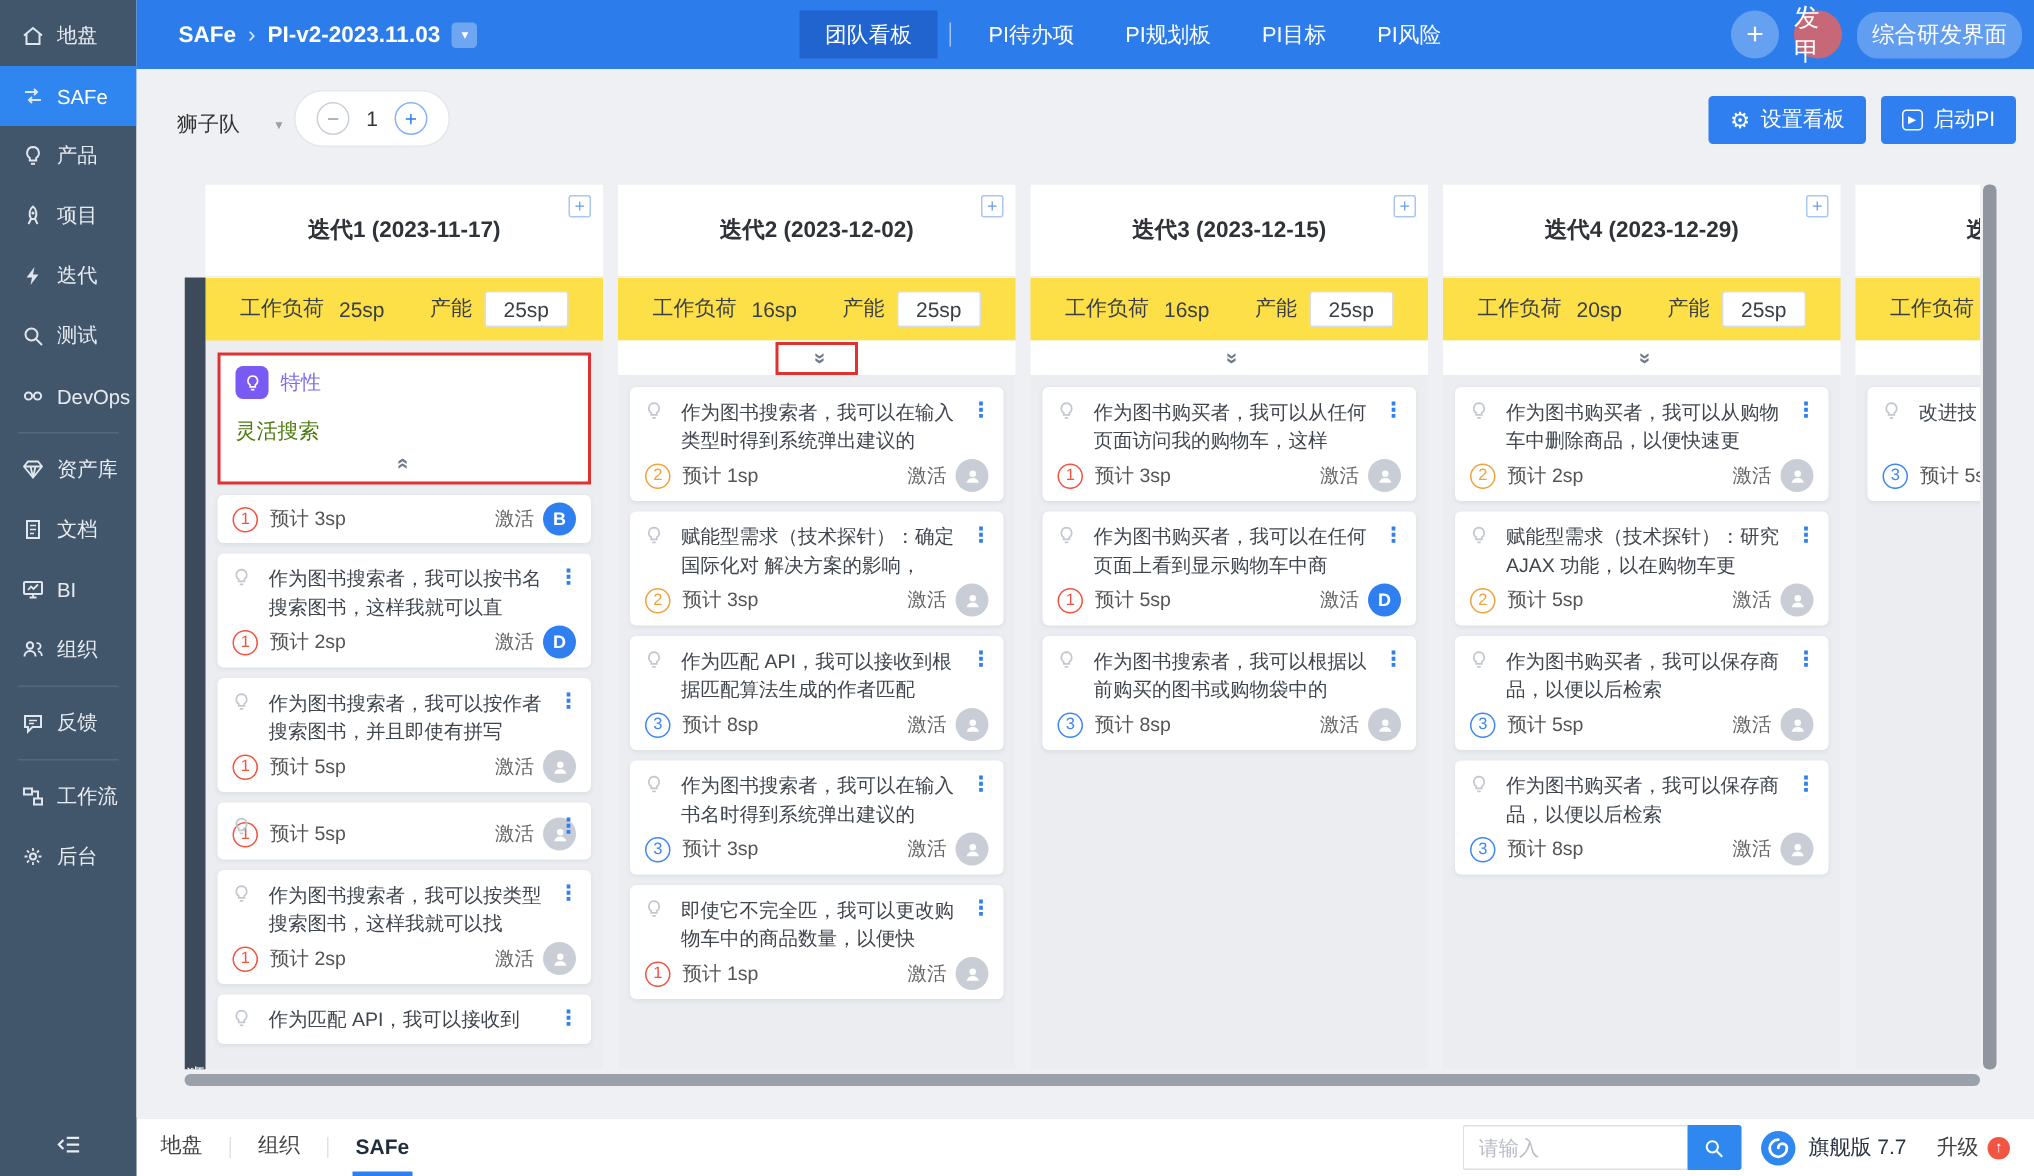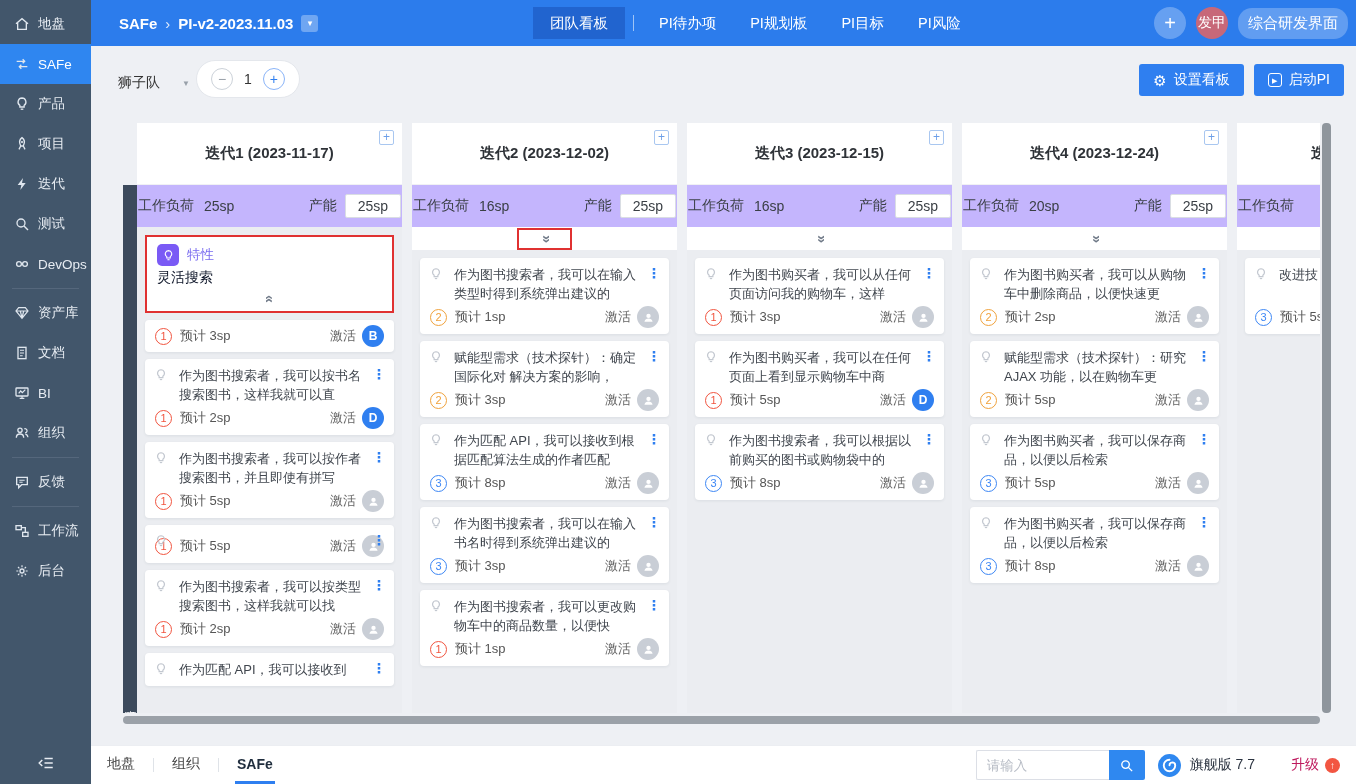--- a/index.html
+++ b/index.html
@@ -33,21 +33,21 @@
   .topbar{grid-area:head;background:var(--header-blue);position:relative;display:flex;align-items:center;color:#fff;}
   .breadcrumb{position:absolute;left:28px;display:flex;align-items:center;gap:8px;font-size:15px;font-weight:bold;}
   .bc-sep{font-weight:normal;opacity:.85;}
   .bc-caret{width:17px;height:17px;border-radius:3px;background:rgba(255,255,255,.32);display:flex;align-items:center;justify-content:center;font-size:9px;cursor:pointer;}
   .htabs{position:absolute;left:442px;top:0;height:46px;display:flex;align-items:center;}
   .htab{padding:0 17px;height:32px;display:flex;align-items:center;font-size:14.5px;color:#fff;cursor:pointer;white-space:nowrap;}
   .htab.active{background:#2164cf;}
   .tab-sep{width:1px;height:16px;background:rgba(255,255,255,.55);margin:0 8px;}
   .top-right{position:absolute;right:8px;top:0;height:46px;display:flex;align-items:center;gap:10px;}
   .plus-btn{width:32px;height:32px;border-radius:50%;background:rgba(255,255,255,.28);display:flex;align-items:center;justify-content:center;font-size:20px;font-weight:300;cursor:pointer;}
-  .user-avatar{width:32px;height:32px;border-radius:50%;background:#c76879;display:flex;align-items:center;justify-content:center;font-size:14px;cursor:pointer;text-align:right;}
+  .user-avatar{width:32px;height:32px;border-radius:50%;background:#c76879;display:flex;align-items:center;justify-content:center;font-size:17px;cursor:pointer;}
   .workspace-btn{border:none;background:rgba(255,255,255,.25);color:#fff;font-size:15px;padding:6px 10px;border-radius:14px;cursor:pointer;font-family:inherit;}
   
   .content{grid-area:main;position:relative;background:var(--page-bg);overflow:hidden;}
   .toolbar{position:absolute;top:0;left:0;right:0;height:77px;}
   .team-select{position:absolute;left:27px;top:28px;display:flex;align-items:center;gap:22px;font-size:14px;color:#333;cursor:pointer;}
   .caret{font-size:8px;color:#98a0a9;}
   .stepper{position:absolute;left:105px;top:14px;width:104px;height:38px;background:#fff;border:1px solid #e4e7ec;border-radius:19px;display:flex;align-items:center;justify-content:center;gap:11px;}
   .step{width:22px;height:22px;border-radius:50%;display:flex;align-items:center;justify-content:center;font-size:14px;cursor:pointer;line-height:1;}
   .step.minus{border:1px solid #ccd2d9;color:#98a0a9;}
   .step.plus{border:1px solid #8ab4f8;color:var(--accent);}
@@ -60,38 +60,38 @@
   .board{position:absolute;left:32px;top:77px;width:1197px;height:590px;overflow:hidden;}
   .lane-strip{position:absolute;left:0;top:62px;width:14px;height:528px;background:var(--lane-dark);z-index:3;display:flex;align-items:flex-end;justify-content:center;padding-bottom:8px;}
   .lane-text{writing-mode:vertical-rl;color:#fff;font-size:12px;letter-spacing:2px;}
   .cols{display:flex;gap:10px;padding-left:14px;height:590px;}
   .col{flex:none;width:265px;background:var(--col-bg);display:flex;flex-direction:column;height:590px;}
   .col-head{background:#fff;height:62px;position:relative;display:flex;align-items:center;justify-content:center;border-bottom:1px solid #f0f1f4;}
   .col-title{font-size:15px;font-weight:bold;color:#2f3338;}
   .col.partial .col-head{justify-content:flex-start;}
   .col.partial .col-title{padding-left:74px;}
   .col-add{position:absolute;top:7px;right:8px;width:15px;height:15px;border:1px solid #a9c7f0;border-radius:2px;color:#6d9fe8;font-size:12px;line-height:13px;text-align:center;cursor:pointer;}
-  .col-stats{background:#c4b5fd;height:42px;display:flex;align-items:center;padding:0 1px;font-size:14px;color:#3a3f45;}
+  .col-stats{background:#fde047;height:42px;display:flex;align-items:center;padding:0 23px;font-size:14px;color:#3a3f45;}
   .st-val{margin-left:10px;}
   .st-label.cap{margin-left:auto;}
   .st-box{margin-left:8px;border:1px solid #d9dde3;border-radius:2px;padding:3px 12px;min-width:56px;text-align:center;background:#fff;font-size:14px;}
   .col-chev{background:#fff;height:23px;display:flex;align-items:center;justify-content:center;}
   .chev{display:inline-block;font-size:14px;font-weight:bold;color:#707a88;line-height:1;}
   .chev.up{transform:rotate(90deg);}
   .chev.down{transform:rotate(-90deg);}
   .chev-wrap{display:inline-flex;align-items:center;justify-content:center;}
   .chev-wrap.redbox{border:2px solid var(--red);padding:0 22px;height:22px;}
   .col-cards{flex:1;padding:8px;display:flex;flex-direction:column;gap:7px;overflow:hidden;}
   
   .feature-panel{border:2px solid var(--red);background:#fff;padding:7px 10px 0;position:relative;z-index:2;cursor:pointer;}
   .feat-row{display:flex;align-items:center;gap:8px;}
   .feat-icon{width:22px;height:22px;border-radius:5px;background:var(--purple);display:flex;align-items:center;justify-content:center;flex:none;}
   .feat-icon svg{width:13px;height:13px;color:#fff;}
   .feat-tag{color:#7a6cf0;font-size:13.5px;}
-  .feat-name{font-size:14px;color:#0f172a;margin:3px 0 2px;}
+  .feat-name{font-size:14px;color:#4d7c0f;margin:13px 0 2px;}
   .feat-chev{text-align:center;height:22px;padding-top:2px;}
   
   .card{position:relative;background:#fff;border-radius:4px;padding:7px 10px;box-shadow:0 1px 3px rgba(31,45,61,.08);flex:none;cursor:pointer;}
   .bulb{position:absolute;left:9px;top:9px;width:14px;height:14px;color:#c3c8d0;}
   .bulb svg{width:14px;height:14px;}
   .card-text{margin:0 15px 0 24px;font-size:13px;color:#40464e;line-height:19px;height:38px;overflow:hidden;}
   .menu{position:absolute;right:8px;top:7px;color:var(--accent);font-size:14px;font-weight:bold;cursor:pointer;}
   .card-foot{display:flex;align-items:center;gap:8px;margin-top:4px;height:20px;}
   .card.covered{padding:6px 10px;}
   .card.covered .card-foot{margin-top:0;}
@@ -111,28 +111,28 @@
   .hscroll{position:absolute;left:32px;top:670px;width:1197px;height:8px;background:#9ba1a8;border-radius:4px;cursor:pointer;}
   .vscroll{position:absolute;left:1231px;top:77px;width:9px;height:590px;background:#8f969d;border-radius:4px;cursor:pointer;}
   
   .footer{grid-area:foot;background:#fff;border-top:1px solid #eceef2;display:flex;align-items:center;padding:0 16px 0 14px;}
   .ftabs{display:flex;align-items:center;height:100%;}
   .ftab{height:100%;display:flex;align-items:center;font-size:14px;color:#444;cursor:pointer;border-bottom:3px solid transparent;padding:0 2px;}
   .ftab.active{font-weight:bold;color:#1f2d3d;border-bottom-color:var(--accent);}
   .ftab-sep{width:1px;height:14px;background:#dfe3e8;margin:0 16px;}
   .f-right{margin-left:auto;display:flex;align-items:center;gap:12px;}
   .searchbox{display:flex;align-items:center;}
-  .searchbox input{width:133px;height:30px;border:1px solid #dcdfe6;border-right:none;border-radius:2px 0 0 2px;padding:0 10px;font-size:13.5px;color:#333;outline:none;font-family:inherit;}
+  .searchbox input{width:150px;height:30px;border:1px solid #dcdfe6;border-right:none;border-radius:2px 0 0 2px;padding:0 10px;font-size:13.5px;color:#333;outline:none;font-family:inherit;}
   .searchbox input::placeholder{color:#b8bdc6;}
   .search-btn{width:36px;height:30px;background:#2f88f0;border:none;border-radius:0 2px 2px 0;display:flex;align-items:center;justify-content:center;cursor:pointer;}
   .search-btn svg{width:15px;height:15px;color:#fff;}
   .logo{width:25px;height:25px;display:inline-flex;}
   .logo svg{width:25px;height:25px;}
   .edition{font-size:14px;color:#2b3340;margin-left:-4px;}
-  .upgrade{font-size:14px;color:#be185d;cursor:pointer;margin-left:24px;}
+  .upgrade{font-size:14px;color:#404040;cursor:pointer;margin-left:8px;}
   .up-badge{width:15px;height:15px;border-radius:50%;background:#f25642;color:#fff;font-size:10px;display:inline-flex;align-items:center;justify-content:center;margin-left:-6px;}
 </style>
 </head>
 <body>
 
 <div class="app">
 
   <aside class="sidebar">
     <nav>
         <div class="side-item">
@@ -544,21 +544,21 @@
                       </svg>
                     </span>
                   </span>
                 </div>
               </div>
               <div class="card">
                 <span class="bulb"><svg viewBox="0 0 24 24">
                     <path d="M12 3a6 6 0 0 1 3.2 11v2.5h-6.4V14A6 6 0 0 1 12 3Z" fill="none" stroke="currentColor" stroke-width="2"></path>
                     <path d="M10 19.8h4" stroke="currentColor" stroke-width="2"></path>
                   </svg></span>
-                <div class="card-text">作为图书搜索者，我可以更改购物车中的商品数量，以便快</div>
+                <div class="card-text">即使它不完全匹，我可以更改购物车中的商品数量，以便快</div>
                 <span class="menu">⋮</span>
                 <div class="card-foot">
                   <span class="prio p1">1</span>
                   <span class="est">预计 1sp</span>
                   <span class="foot-right">
                     <span class="status">激活</span>
                     <span class="avatar person">
                       <svg viewBox="0 0 24 24">
                         <circle cx="12" cy="9" r="4" fill="#fff"></circle>
                         <path d="M4.5 20c.7-4 3.8-6 7.5-6s6.8 2 7.5 6Z" fill="#fff"></path>
@@ -641,21 +641,21 @@
                         <path d="M4.5 20c.7-4 3.8-6 7.5-6s6.8 2 7.5 6Z" fill="#fff"></path>
                       </svg>
                     </span>
                   </span>
                 </div>
               </div>
             </div>
           </div>
           <div class="col">
             <div class="col-head">
-              <div class="col-title">迭代4 (2023-12-24)</div>
+              <div class="col-title">迭代4 (2023-12-29)</div>
               <div class="col-add">+</div>
             </div>
             <div class="col-stats">
               <span class="st-label">工作负荷</span>
               <span class="st-val">20sp</span>
               <span class="st-label cap">产能</span>
               <span class="st-box">25sp</span>
             </div>
             <div class="col-chev">
               <span class="chev-wrap">

